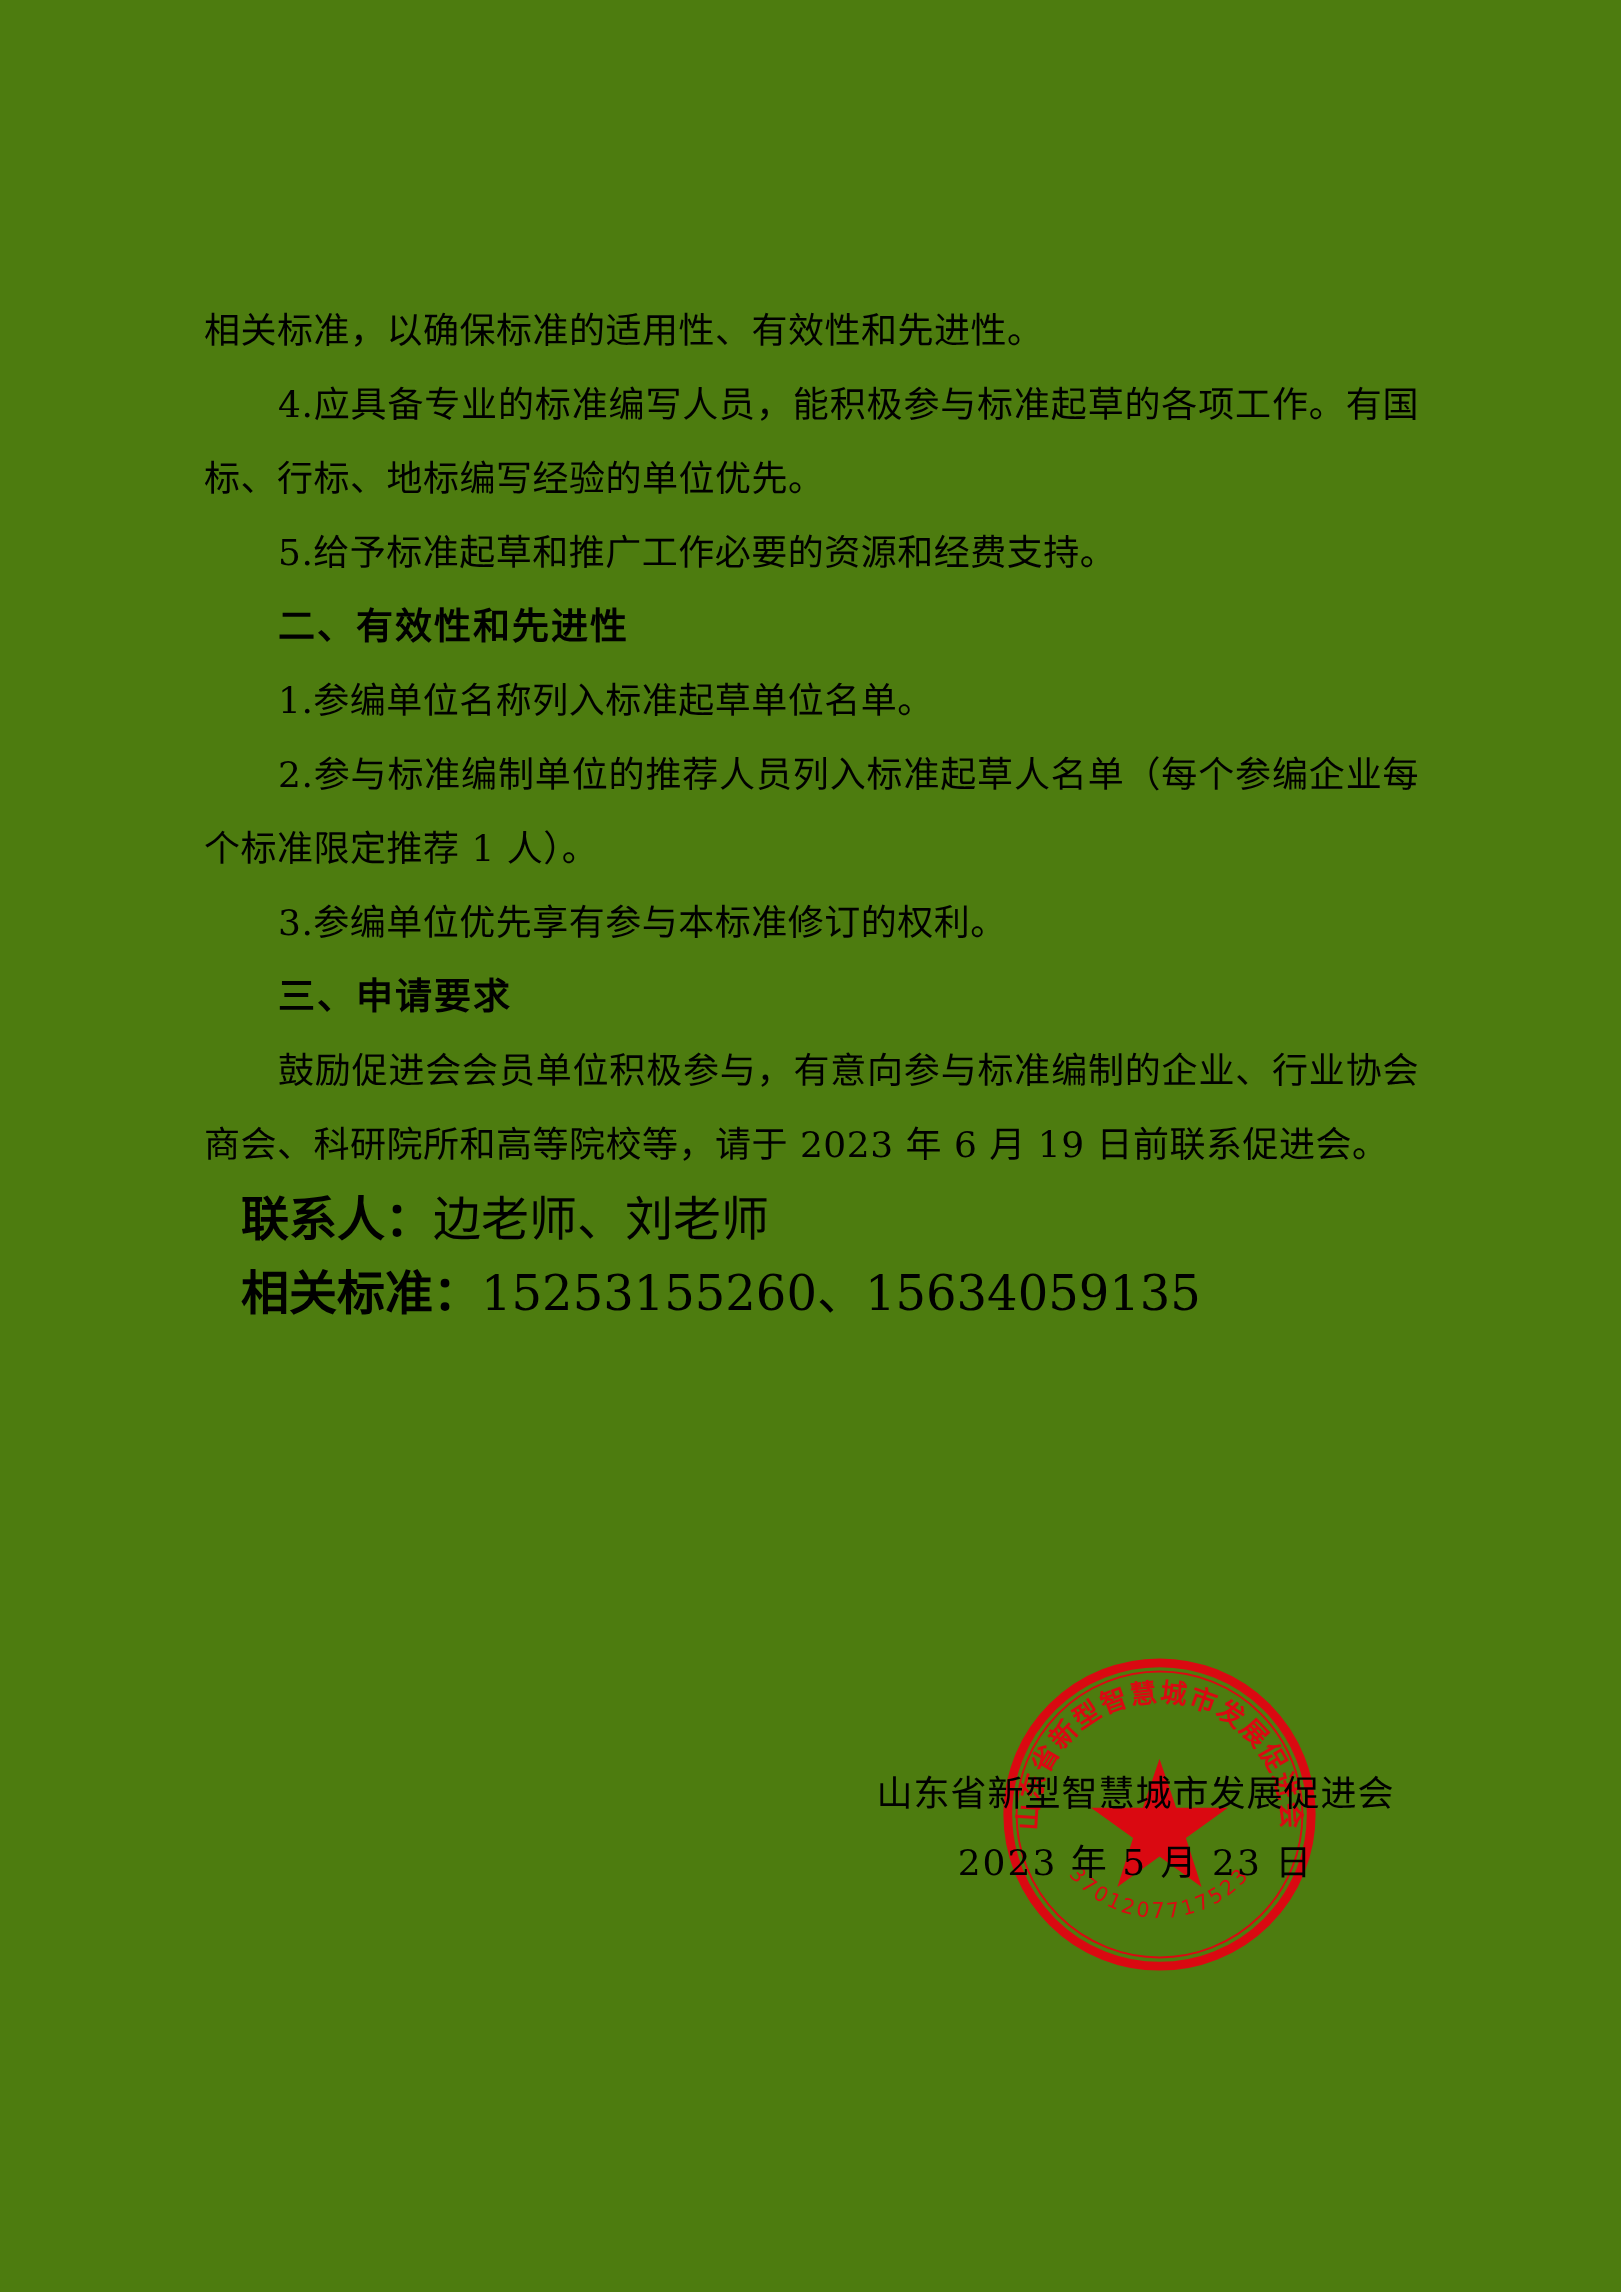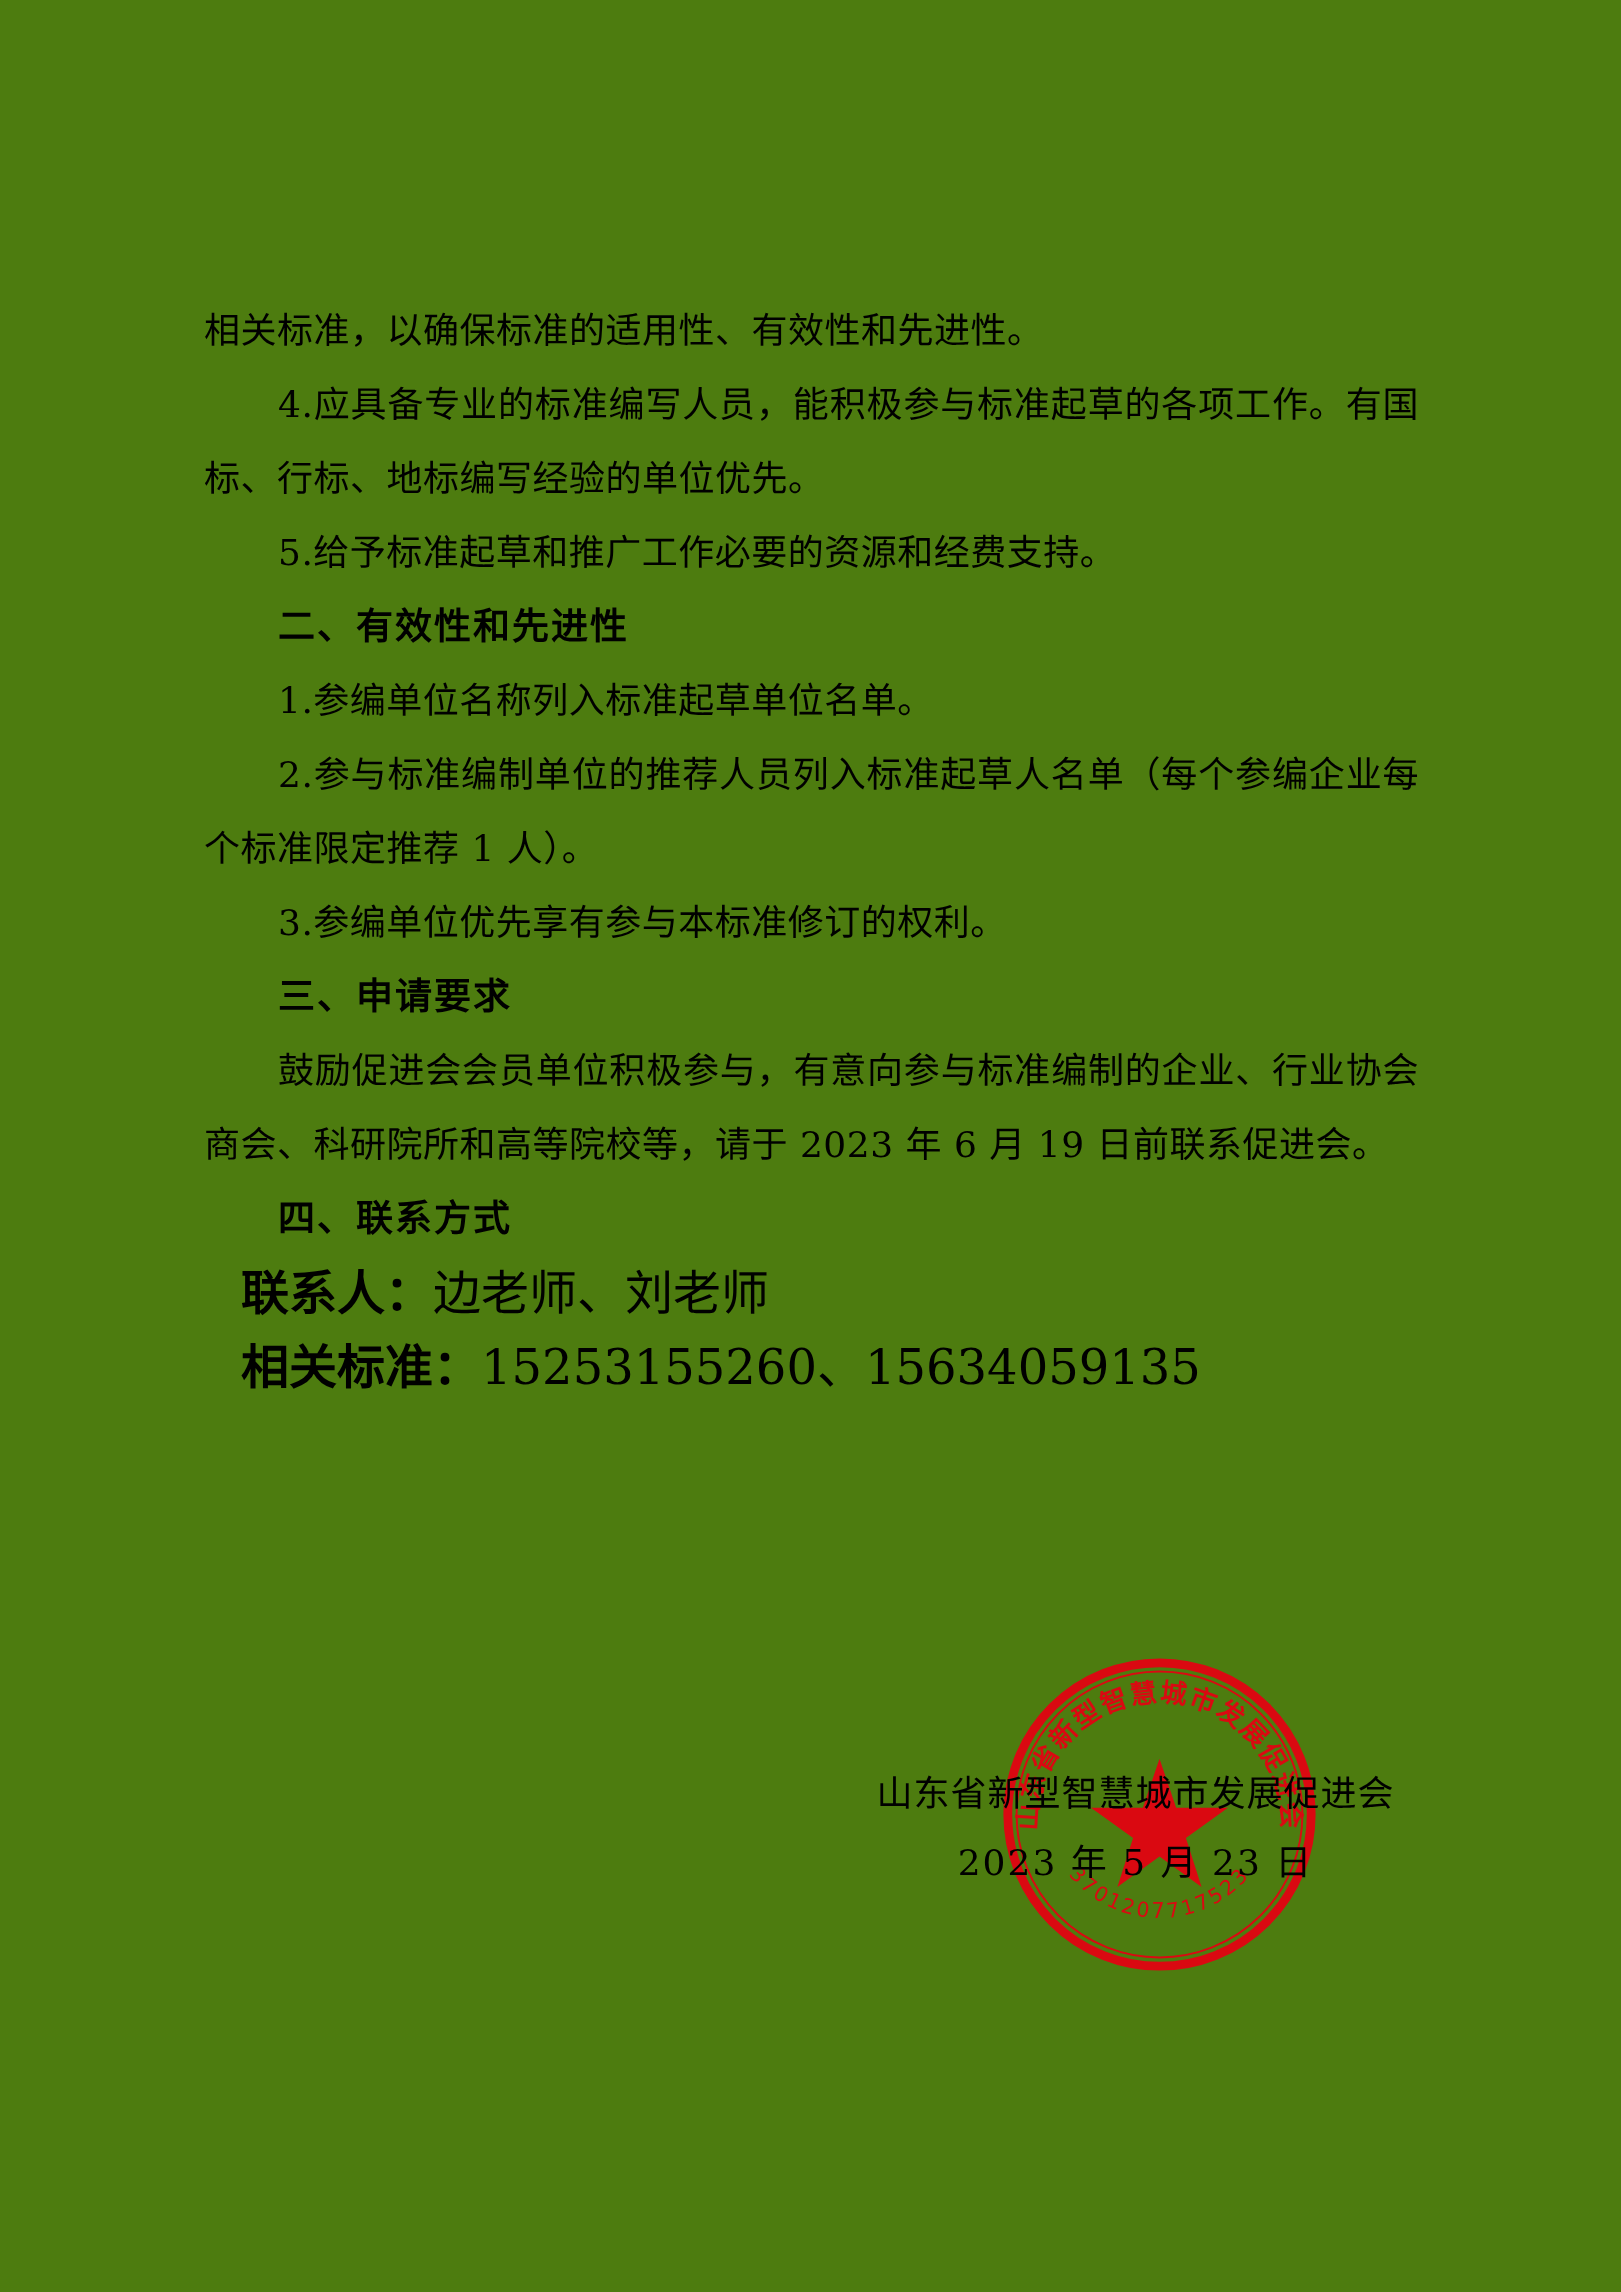--- a/index.html
+++ b/index.html
@@ -121,21 +121,20 @@
     <p class="para indent">1.参编单位名称列入标准起草单位名单。</p>
 
     <p class="para indent">2.参与标准编制单位的推荐人员列入标准起草人名单（每个参编企业每个标准限定推荐 1 人）。</p>
 
     <p class="para indent">3.参编单位优先享有参与本标准修订的权利。</p>
 
     <h2 class="heading">三、申请要求</h2>
 
     <p class="para indent">鼓励促进会会员单位积极参与，有意向参与标准编制的企业、行业协会商会、科研院所和高等院校等，请于 2023 年 6 月 19 日前联系促进会。</p>
 
-    <h2 class="heading">四、联系方式</h2>
 
     <p class="contact"><span>联系人：</span><span class="val">边老师、刘老师</span></p>
 
     <p class="contact"><span>相关标准：</span><span class="val">15253155260、15634059135</span></p>
 
   </div>
 
   <div class="seal">
     <svg width="323" height="323" viewBox="0 0 330 330" xmlns="http://www.w3.org/2000/svg">
       <circle cx="165" cy="165" r="155" fill="none" stroke="#e60012" stroke-width="9"></circle>

